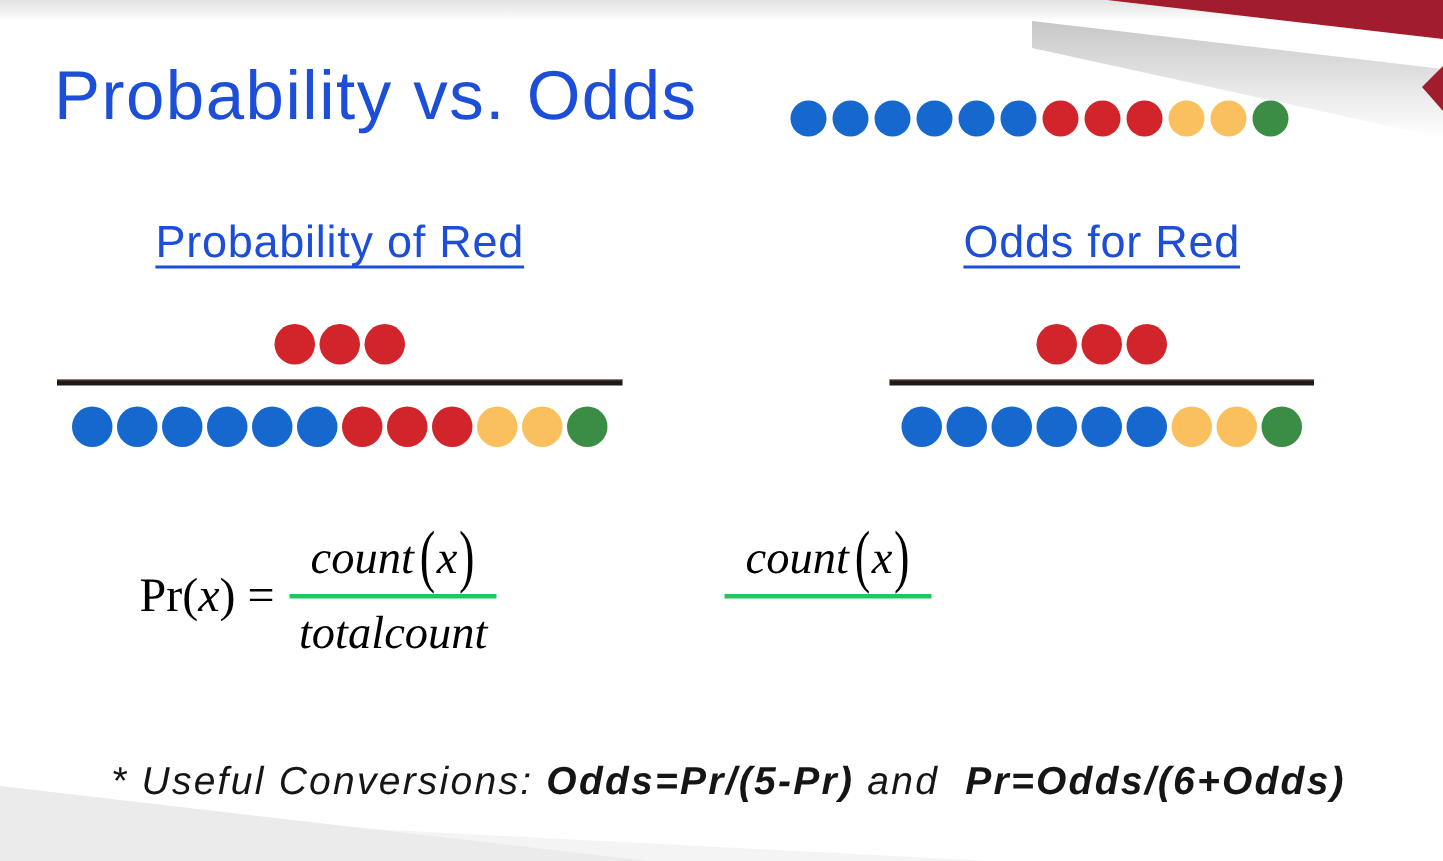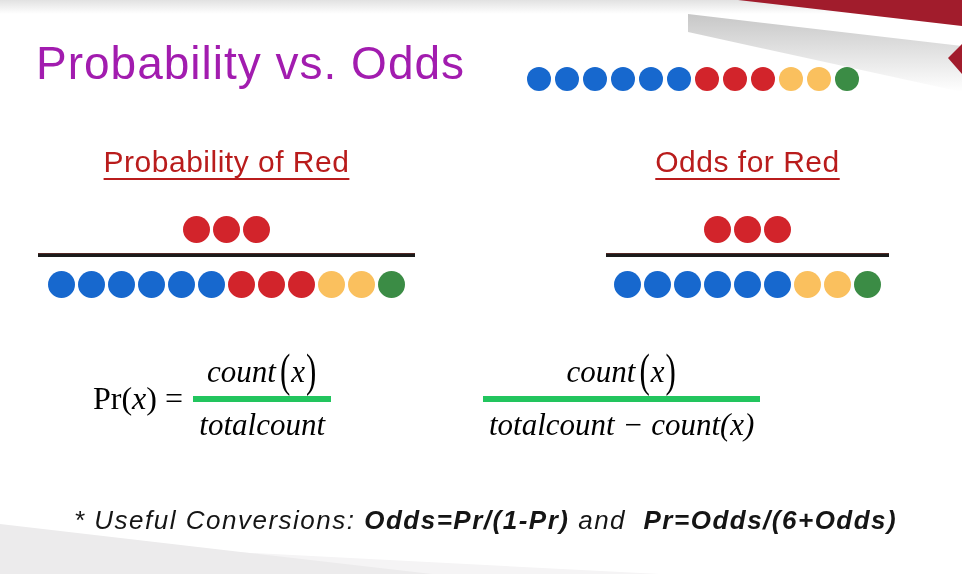--- a/index.html
+++ b/index.html
@@ -25,24 +25,24 @@
   .dot-row { position:absolute; display:flex; align-items:center; }
   .dot { display:inline-block; border-radius:50%; }
   .dots-sm { gap:4px; }
   .dots-sm .dot { width:24px; height:24px; }
   .dots-lg { gap:3px; }
   .dots-lg .dot { width:27px; height:27px; }
   #header-dots { top:67px; left:527px; }
 
   .panel { position:absolute; top:145px; height:165px; }
   #panel-probability { left:38px;  width:377px; }
-  #panel-odds        { left:606px; width:283px; }
+  #panel-odds        { left:593px; width:283px; }
   .panel-heading {
     position:absolute; top:0; left:0; right:0; text-align:center;
-    font-size:30px; color:#b91c1c; letter-spacing:.5px;
+    font-size:30px; color:#1d4ed8; letter-spacing:.5px;
     text-decoration:underline; text-underline-offset:6px;
     text-decoration-thickness:2px; white-space:nowrap;
   }
   .panel .num-dots { top:71px; left:0; right:0; justify-content:center; }
   .panel .den-dots { top:126px; left:0; right:0; justify-content:center; }
   .frac-bar {
     position:absolute; top:108px; left:0; right:0; height:3px;
     background:#1b1b1b; border-top:1px solid rgba(150,60,50,.45);
   }
 
@@ -53,21 +53,21 @@
   #formula-probability { left:93px; }
   #formula-odds        { left:483px; }
   .f-lhs { font-size:32px; white-space:nowrap; }
   #formula-probability .fn { font-style:normal; }
   #formula-odds .fn        { font-style:italic; }
   .arg { font-style:italic; }
   .eq { margin:0 10px 0 8px; }
   .frac { display:inline-flex; flex-direction:column; align-items:center; }
   .frac-num {
     font-size:31px; font-style:italic; line-height:40px;
-    padding:0 14px 4px; border-bottom:6px solid #22c55e; text-align:center;
+    padding:0 14px 4px; border-bottom:3px solid #22c55e; text-align:center;
     align-self:stretch; white-space:nowrap;
   }
   .frac-den {
     font-size:31px; font-style:italic; line-height:38px;
     padding:4px 6px 0; text-align:left; white-space:nowrap;
   }
   .bigparen {
     display:inline-block; font-style:normal; font-weight:400;
     transform:scaleY(1.5); transform-origin:55% 55%; margin:0 1px 0 4px;
   }
@@ -97,21 +97,21 @@
     <polygon points="688,14 962,46 962,92 688,32" fill="url(#shadowGrad)"></polygon>
     <polygon points="738,0 962,0 962,26" fill="#A11C2C"></polygon>
     <polygon points="948,58 962,44 962,74" fill="#A11C2C"></polygon>
   </svg>
 
   <svg id="corner-bl" class="corner-svg" width="700" height="60" viewBox="0 0 700 60">
     <polygon points="0,26 660,60 0,60" fill="#F5F4F5"></polygon>
     <polygon points="0,10 432,60 0,60" fill="#ECEBEC"></polygon>
   </svg>
 
-  <div class="slide-title" style="color: #a21caf;">Probability vs. Odds</div>
+  <div class="slide-title" style="color: #1d4ed8;">Probability vs. Odds</div>
 
   <div id="header-dots" class="dot-row dots-sm">
       <span class="dot" style="background: rgb(23, 104, 206);"></span>
       <span class="dot" style="background: rgb(23, 104, 206);"></span>
       <span class="dot" style="background: rgb(23, 104, 206);"></span>
       <span class="dot" style="background: rgb(23, 104, 206);"></span>
       <span class="dot" style="background: rgb(23, 104, 206);"></span>
       <span class="dot" style="background: rgb(23, 104, 206);"></span>
       <span class="dot" style="background: rgb(210, 36, 43);"></span>
       <span class="dot" style="background: rgb(210, 36, 43);"></span>
@@ -170,21 +170,20 @@
     <span class="f-lhs"><span class="fn">Pr</span><span>(</span><span class="arg">x</span><span>)</span><span class="eq">=</span></span>
     <span class="frac">
       <span class="frac-num"><span>count</span><span class="bigparen">(</span><span class="arg">x</span><span class="bigparen close">)</span></span>
       <span class="frac-den">totalcount</span>
     </span>
   </div>
 
   <div id="formula-odds" class="formula">
     <span class="frac">
       <span class="frac-num"><span>count</span><span class="bigparen">(</span><span class="arg">x</span><span class="bigparen close">)</span></span>
-      <span class="frac-den">totalcount − count(x)</span>
     </span>
   </div>
 
   <div class="footnote">
-    <span>* Useful Conversions: </span><span class="bold">Odds=Pr/(1-Pr)</span><span> and  </span><span class="bold">Pr=Odds/(6+Odds)</span>
+    <span>* Useful Conversions: </span><span class="bold">Odds=Pr/(5-Pr)</span><span> and  </span><span class="bold">Pr=Odds/(6+Odds)</span>
   </div>
 
 </div>
 
 </body></html>

